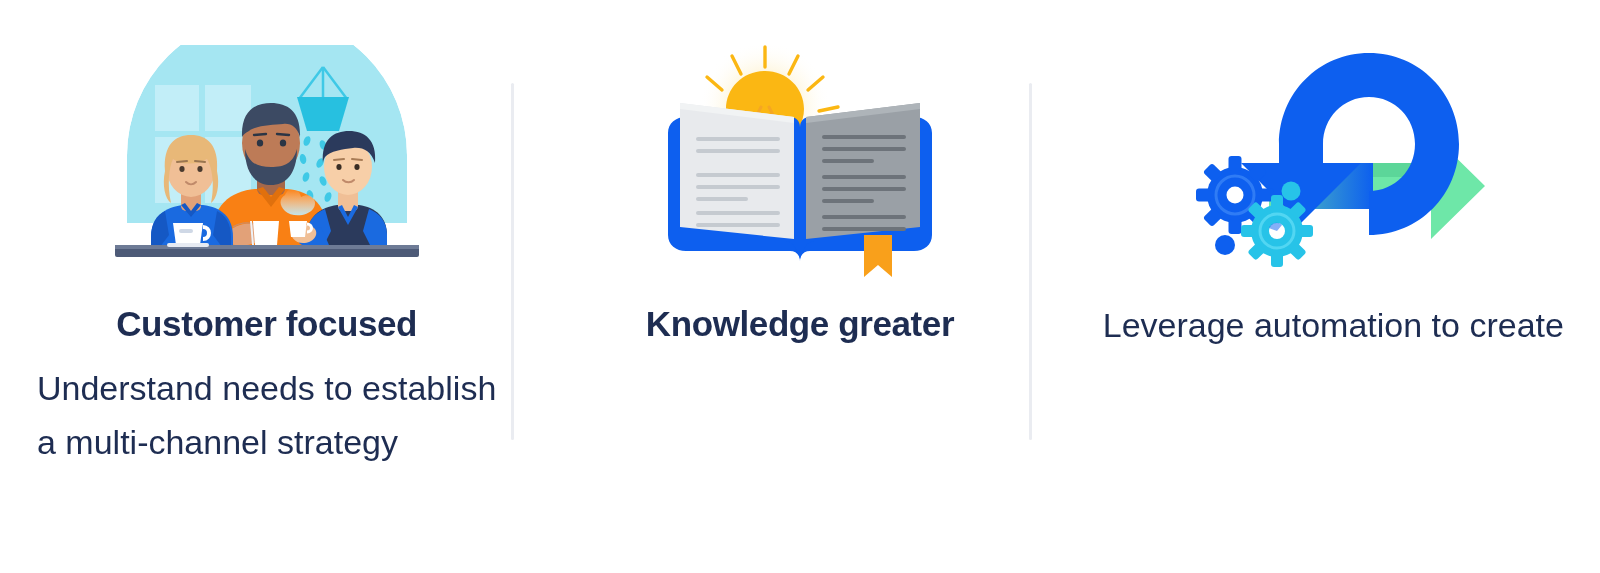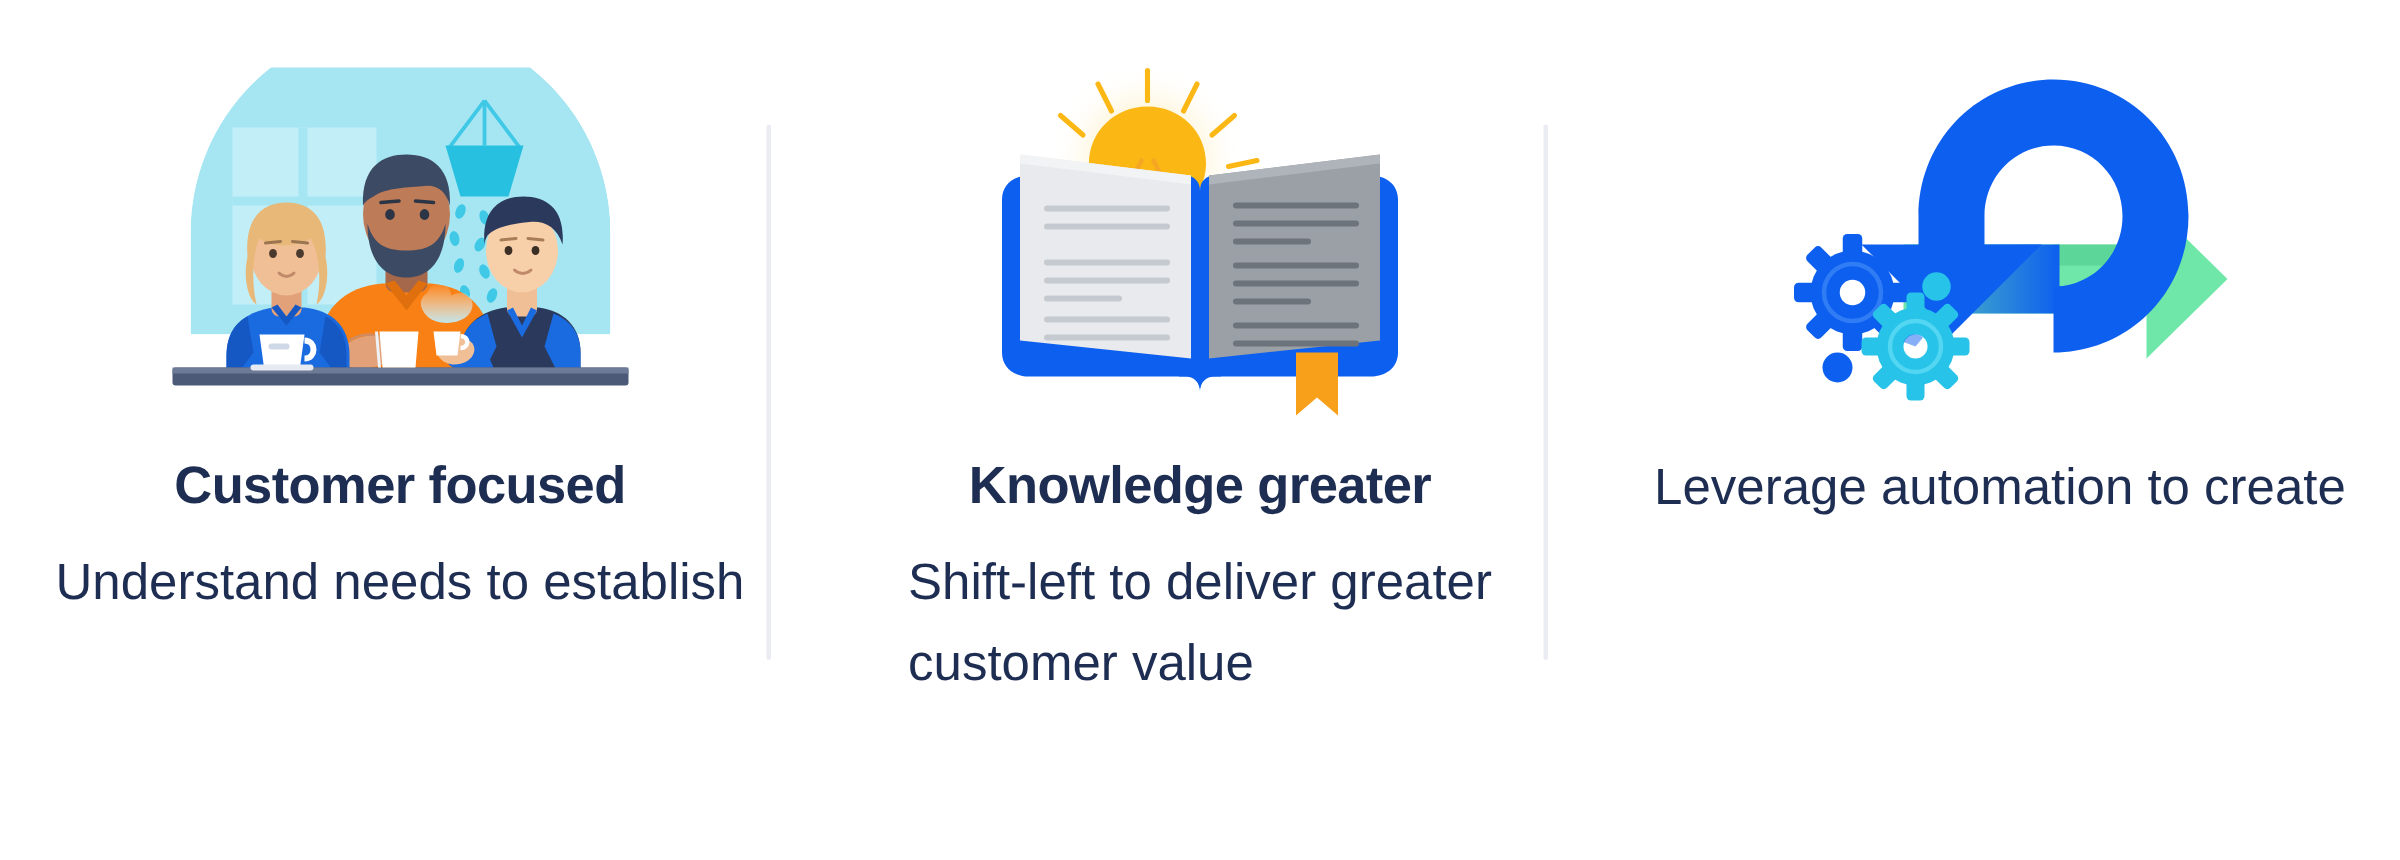--- a/index.html
+++ b/index.html
@@ -212,20 +212,21 @@
         <g>
           <path d="M146 176 L172 176 L170 200 L148 200 Z" fill="#ffffff"></path>
           <path d="M144 176 L146 200" stroke="#eef1f6" stroke-width="2"></path>
         </g>
       </svg>
     </div>
 
     <div class="heading">Customer focused</div>
     <div class="subtext">
       <span class="line">Understand needs to establish</span>
+      <span class="line">a multi-channel strategy</span>
     </div>
   </div>
 
   <div class="column">
 
     <div class="art">
       <svg viewBox="0 0 320 235" xmlns="http://www.w3.org/2000/svg">
         <defs>
           <radialGradient id="glow" cx="50%" cy="50%" r="50%">
             <stop offset="0%" stop-color="#fde9a8" stop-opacity="0.95"></stop>
@@ -289,24 +290,20 @@
           <rect x="182" y="154" width="52" height="4" rx="2"></rect>
           <rect x="182" y="170" width="84" height="4" rx="2"></rect>
           <rect x="182" y="182" width="84" height="4" rx="2"></rect>
         </g>
 
         <path d="M224 190 L252 190 L252 232 L238 220 L224 232 Z" fill="#f9a01b"></path>
       </svg>
     </div>
 
     <div class="heading">Knowledge greater</div>
-    <div class="subtext">
-      <span class="line">Shift-left to deliver greater</span>
-      <span class="line">customer value</span>
-    </div>
   </div>
 
   <div class="column">
 
     <div class="art">
       <svg viewBox="0 0 320 235" xmlns="http://www.w3.org/2000/svg">
         <defs>
           <linearGradient id="tailGrad" x1="0" y1="0" x2="1" y2="0">
             <stop offset="0%" stop-color="#0d5fef" stop-opacity="0"></stop>
             <stop offset="45%" stop-color="#0d5fef" stop-opacity="0.55"></stop>

